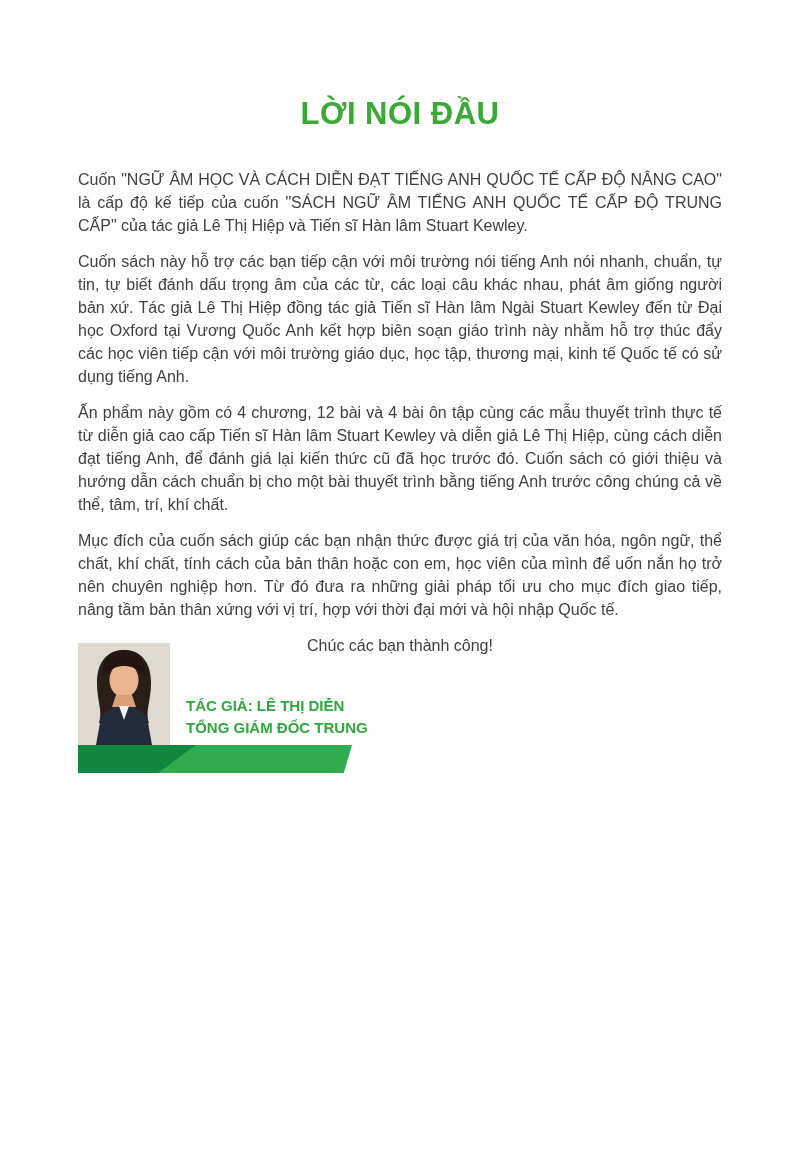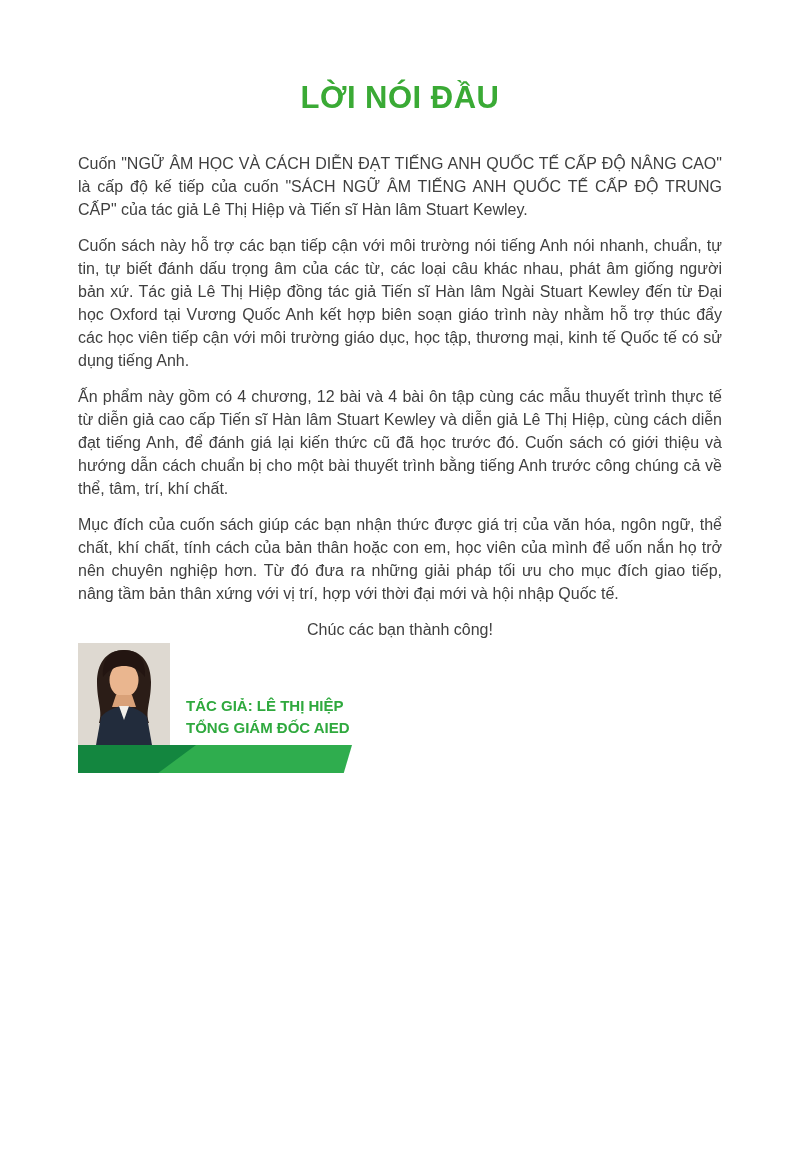--- a/index.html
+++ b/index.html
@@ -15,21 +15,21 @@
     position: relative;
     width: 800px;
     height: 1155px;
     margin: 0 auto;
     background: #ffffff;
     font-family: "Liberation Sans", sans-serif;
     color: var(--text-color);
     overflow: hidden;
   }
   .title {
-    margin: 0;
+    margin: 16px;
     padding-top: 80px;
     text-align: center;
     font-size: 31px;
     font-weight: bold;
     letter-spacing: 0.5px;
     color: var(--title-green);
   }
   .content {
     margin: 36px 78px 0 78px;
   }
@@ -115,22 +115,22 @@
         <path d="M46 7 C27 7 19 22 19 39 C19 59 25 68 21 80 L71 80 C67 68 73 59 73 39 C73 22 65 7 46 7 Z" fill="#2b1d17"></path>
         <ellipse cx="46" cy="37" rx="14.5" ry="17.5" fill="#eab68f"></ellipse>
         <path d="M46 7 C30 7 24 19 25 34 C32 25 40 23 46 23 C52 23 60 25 67 34 C68 19 62 7 46 7 Z" fill="#231511"></path>
         <path d="M38 52 L54 52 L58 64 L34 64 Z" fill="#d9a178"></path>
         <path d="M18 102 L23 74 C29 67 39 63 46 63 C53 63 63 67 69 74 L74 102 Z" fill="#222c3c"></path>
         <path d="M41 63 L46 77 L51 63 Z" fill="#f2efe9"></path>
       </svg>
     </div>
 
     <div class="author-text">
-      <div>TÁC GIẢ: LÊ THỊ HIỆP</div>
-      <div>TỔNG GIÁM ĐỐC AIED</div>
+      <div>TÁC GIẢ: LÊ THỊ DIỄN</div>
+      <div>TỔNG GIÁM ĐỐC TRUNG</div>
     </div>
 
     <div class="banner">
       <div class="banner-light"></div>
       <div class="banner-dark"></div>
     </div>
 
   </div>
 
 </div>

